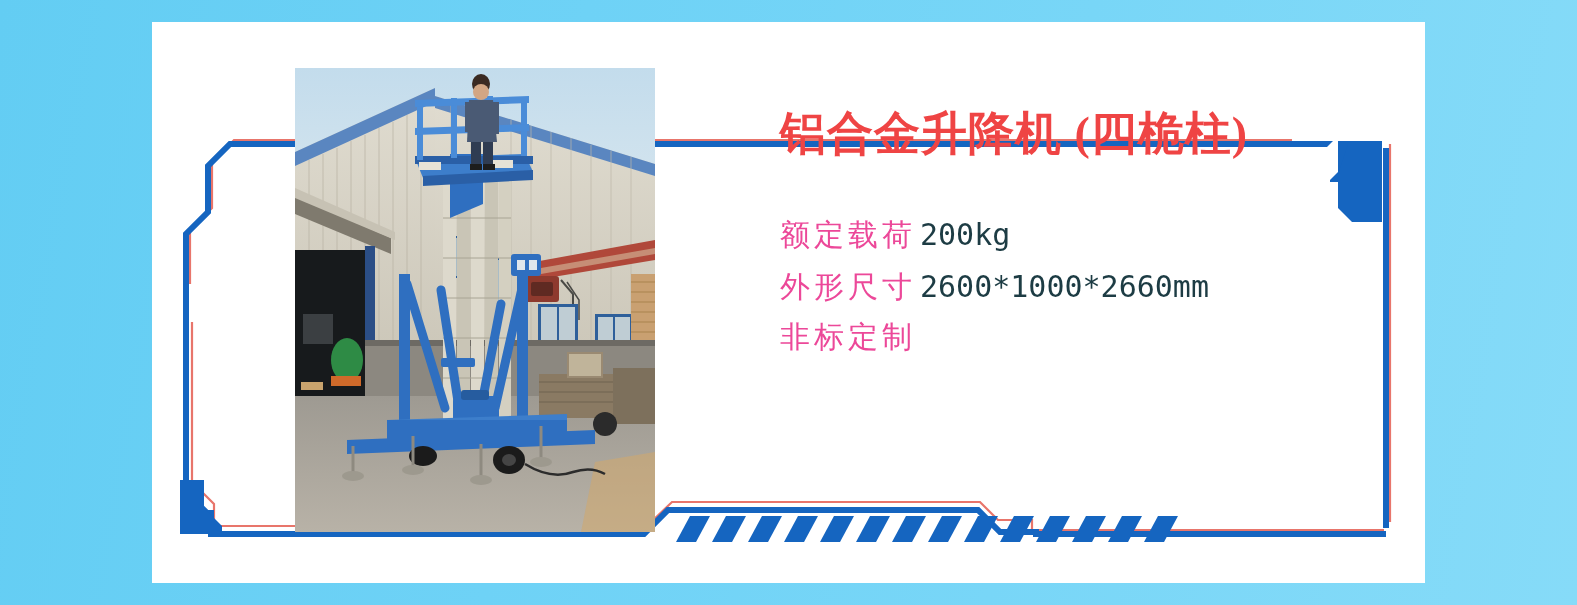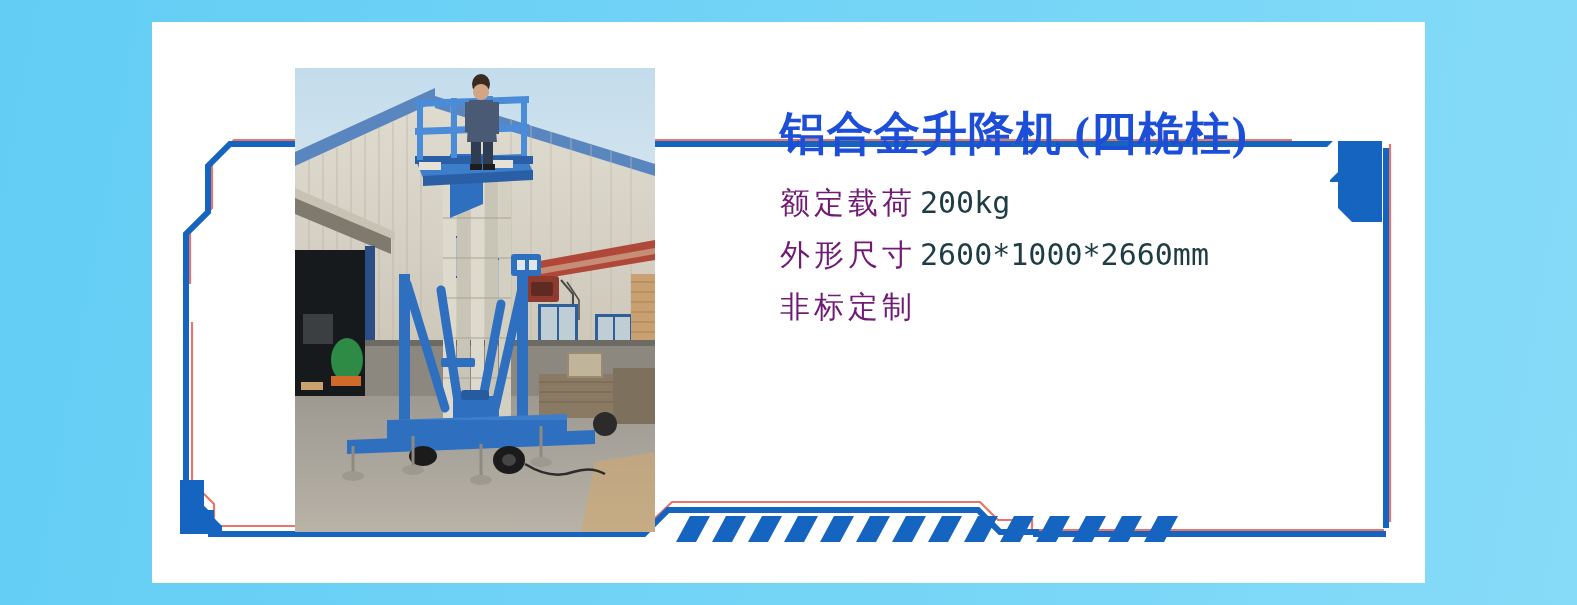--- a/index.html
+++ b/index.html
@@ -67,53 +67,54 @@
     left: 628px;
     top: 86px;
     width: 600px;
   }
 
   .product-title {
     font-family: "Liberation Serif", "DejaVu Serif", serif;
     font-weight: bold;
     font-size: 46px;
     line-height: 1.12;
-    color: #1d4ed8;
+    color: #ef4444;
     letter-spacing: 1px;
-    margin: 0 0 28px 0;
+    margin: 0 0 60px 0;
     white-space: nowrap;
   }
 
   .spec-list {
     list-style: none;
     margin: 0;
     padding: 0;
   }
   .spec-row {
     display: flex;
     align-items: baseline;
     font-size: 30px;
     line-height: 1.0;
     color: #1d3c44;
     margin-bottom: 22px;
     white-space: nowrap;
   }
   .spec-label {
     font-family: "DejaVu Sans", "Liberation Sans", sans-serif;
     letter-spacing: 4px;
-    color: #701a75;
+    color: #ec4899;
   }
   .spec-value {
     font-family: "DejaVu Sans Mono", "Liberation Mono", monospace;
     margin-left: 4px;
     letter-spacing: 0px;
     color: #1d3c44;
   }
   .spec-row.no-value .spec-label {
     letter-spacing: 4px;
+    font-family: Liberation Mono, monospace;
   }
 </style>
 </head>
 <body>
 
 <div class="banner">
 
   <div class="card">
 
     <svg class="frame-svg" viewBox="0 0 1273 561" preserveAspectRatio="none" xmlns="http://www.w3.org/2000/svg">

